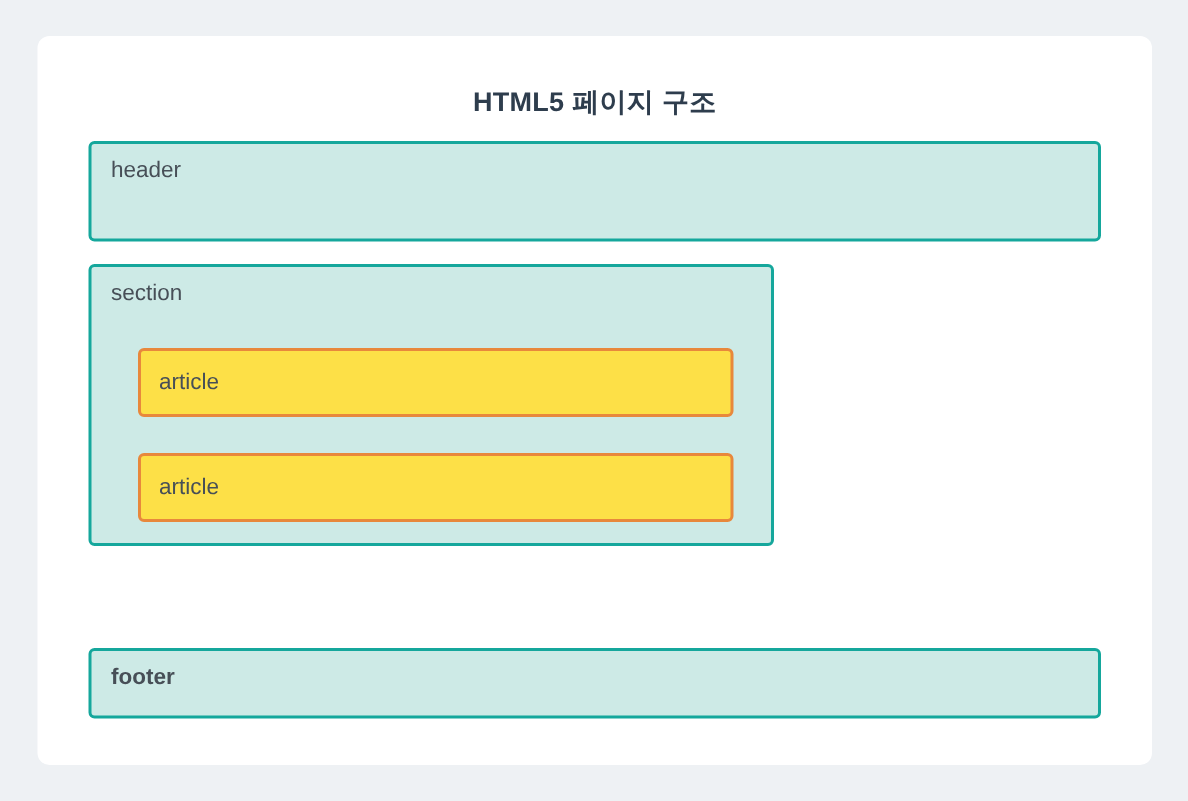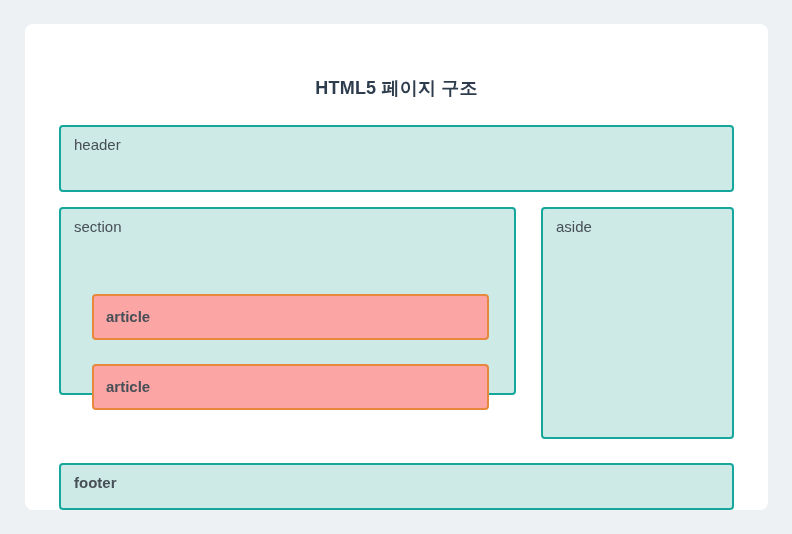--- a/index.html
+++ b/index.html
@@ -31,47 +31,44 @@
     position: absolute;
     left: 0;
     top: 32px;
     width: 743px;
     text-align: center;
     font-size: 18px;
     font-weight: bold;
     color: #2e3d4d;
     letter-spacing: 0.2px;
     white-space: nowrap;
-    margin-top: 20px;
   }
 
   
   .box {
     position: absolute;
     box-sizing: border-box;
     border-radius: 4px;
-    margin-top: 31px;
   }
   .box-label {
     position: absolute;
     left: 13px;
     top: 9px;
     font-size: 15px;
     color: #474f57;
     white-space: nowrap;
   }
 
   .box-teal {
     background: #cdeae6;
     border: 2px solid #15a79c;
   }
   .box-orange {
-    background: #fca5a5;
+    background: #fde047;
     border: 2px solid #e8883c;
-    font-weight: bold;
   }
 
   
   .header-box {
     left: 34px;
     top: 70px;
     width: 675px;
     height: 67px;
   }
 
@@ -132,21 +129,18 @@
 
     <div class="box box-orange article-box article-box-1">
       <span class="box-label">article</span>
     </div>
 
     <div class="box box-orange article-box article-box-2">
       <span class="box-label">article</span>
     </div>
   </div>
 
-  <div class="box box-teal aside-box">
-    <span class="box-label">aside</span>
-  </div>
 
   <div class="box box-teal footer-box">
     <span class="box-label">footer</span>
   </div>
 
 </div>
 
 </body></html>

